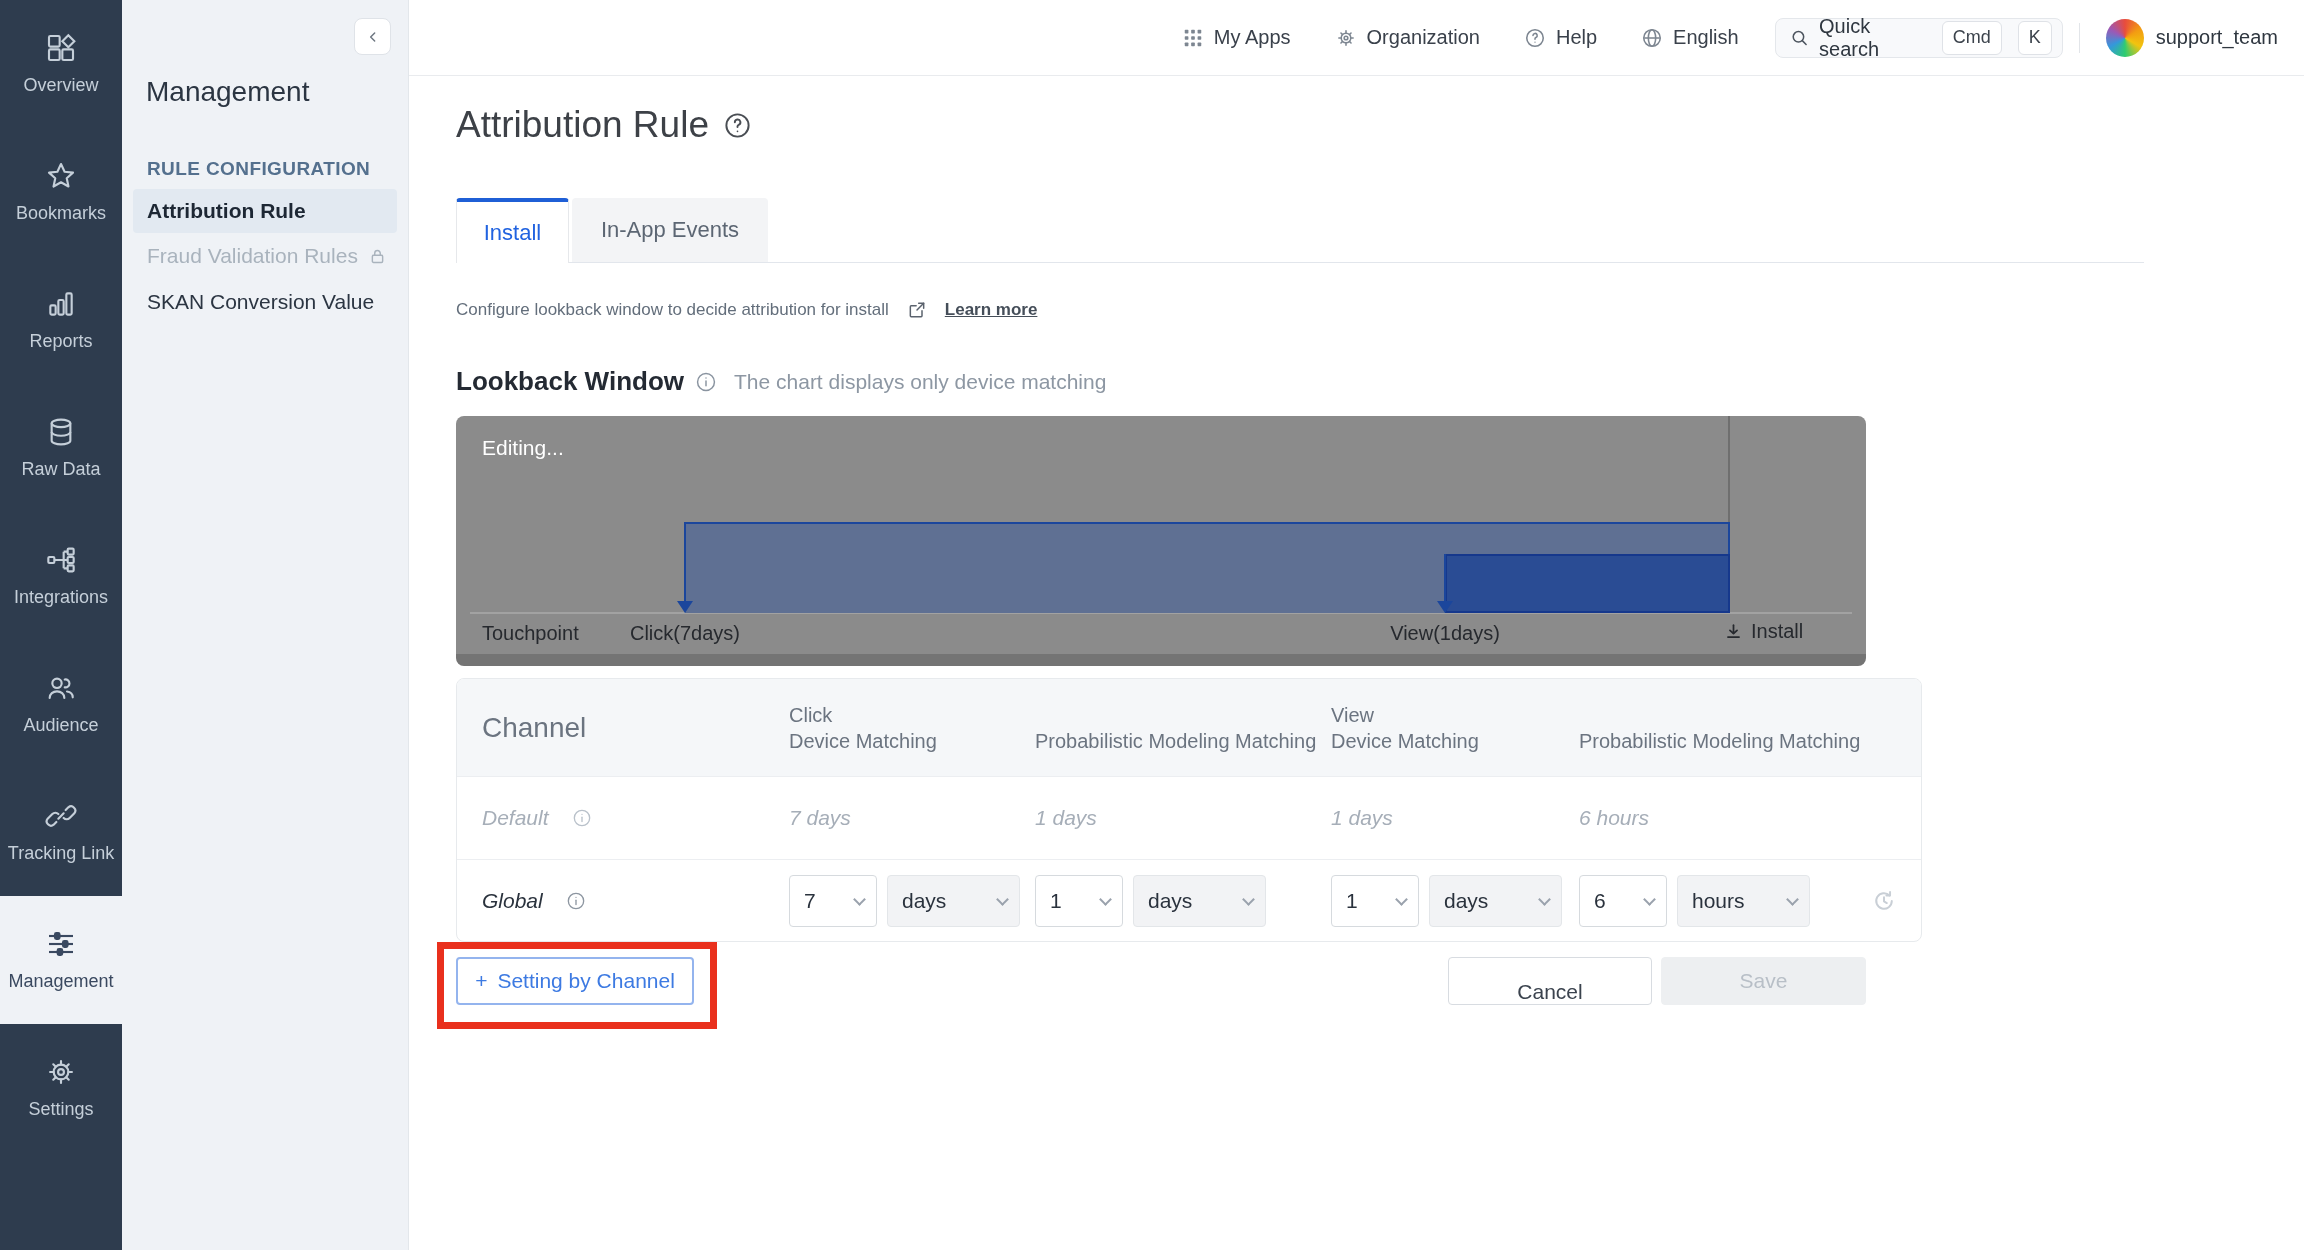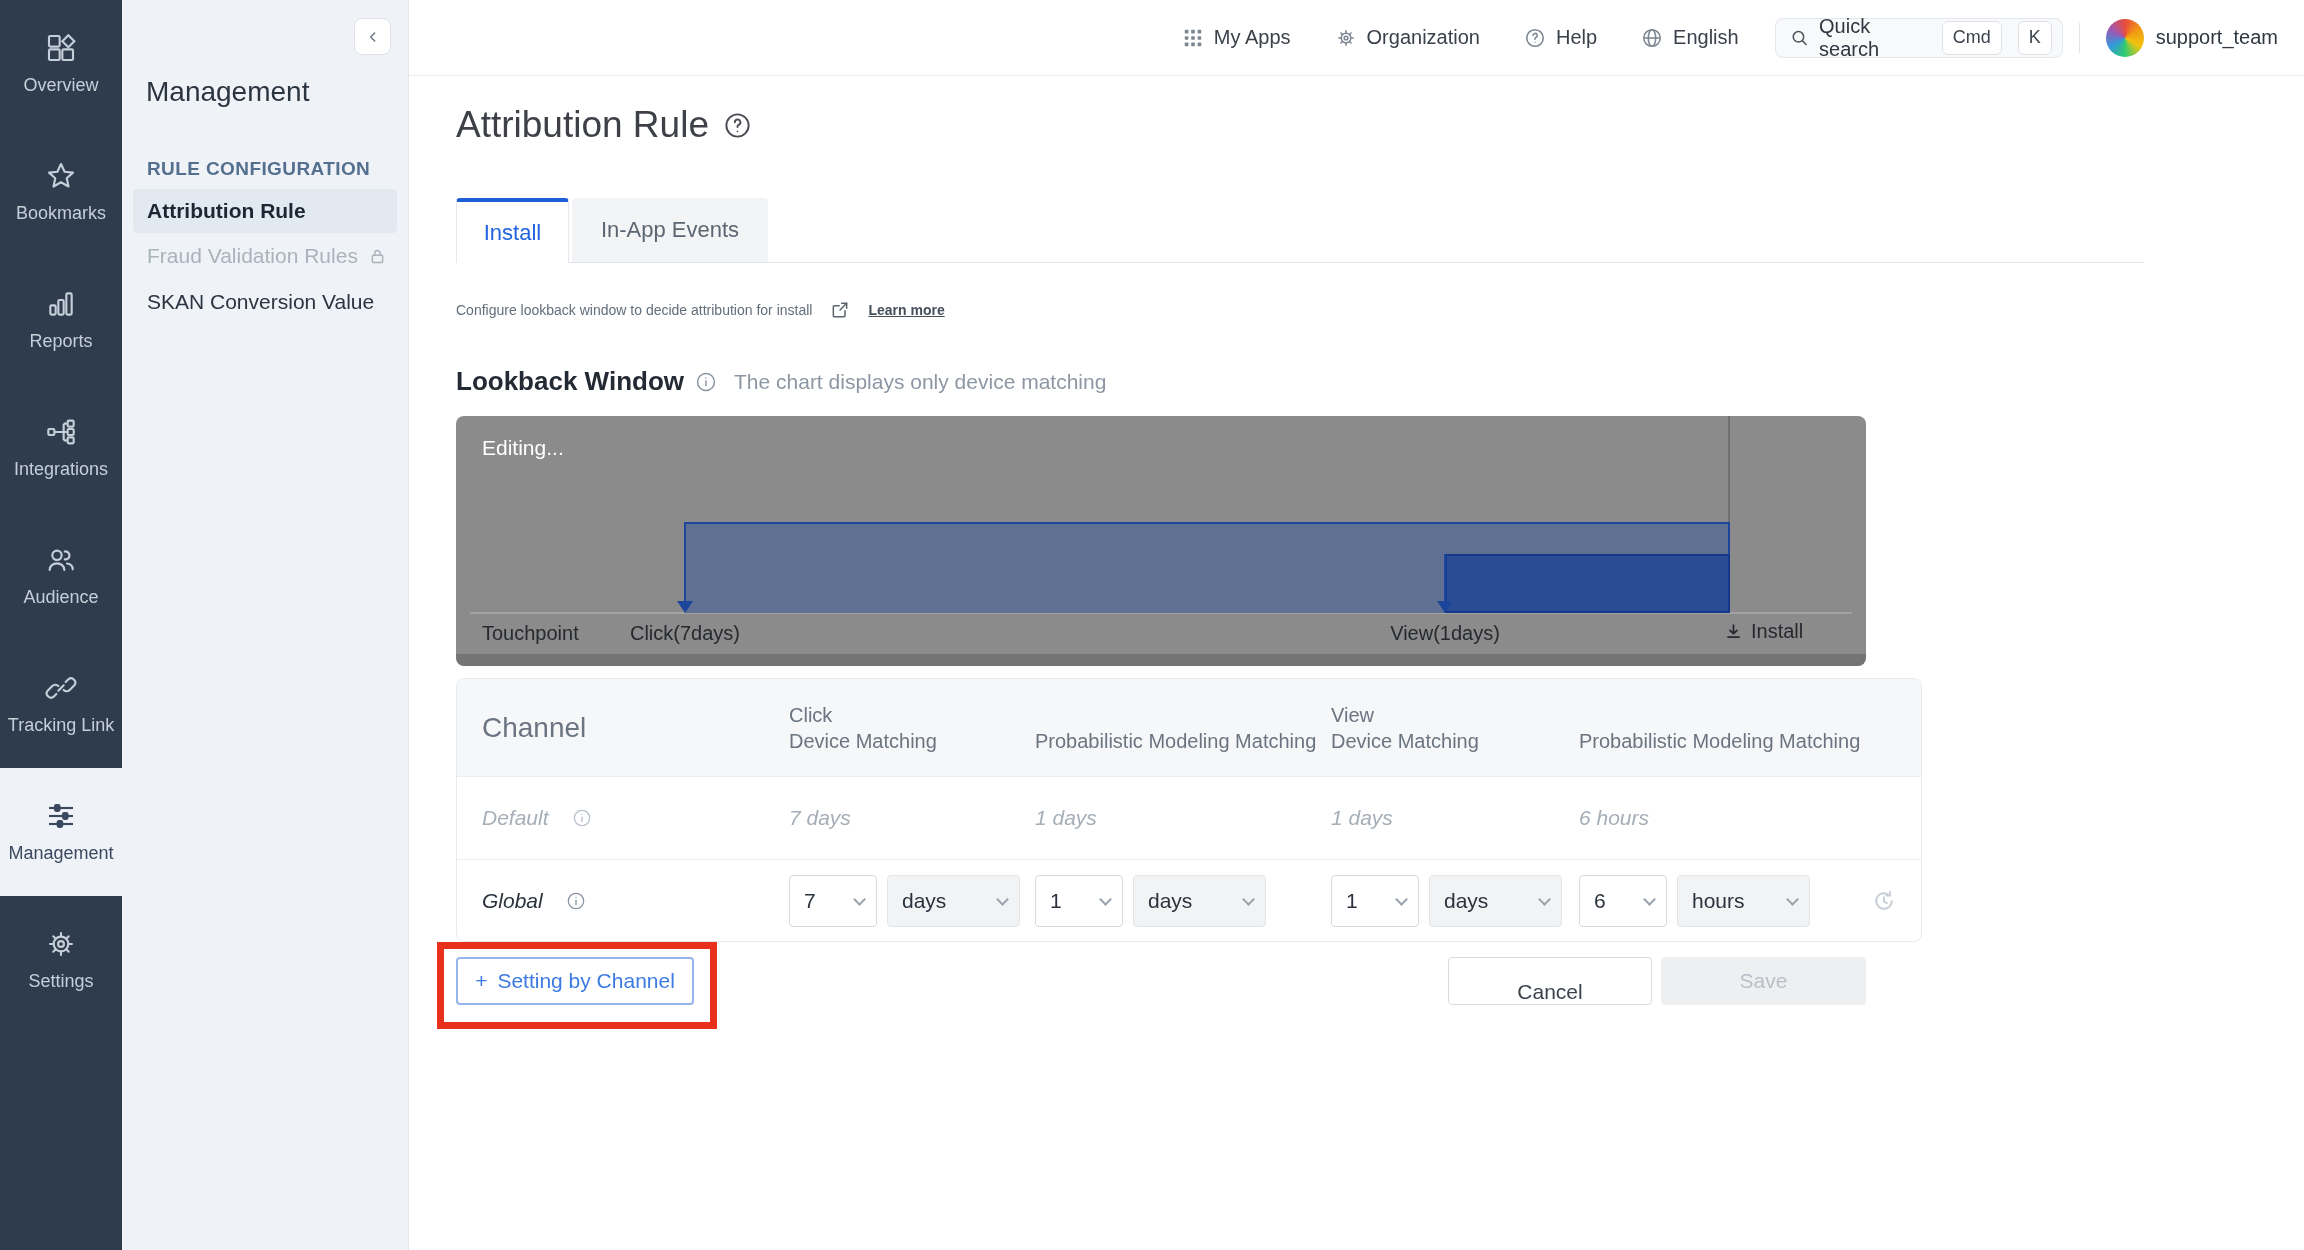--- a/index.html
+++ b/index.html
@@ -44,21 +44,21 @@
 
   .page-title-row { position:absolute; left:47px; top:104px; display:flex; align-items:center; gap:14px; }
   .page-title { font-size:37px; font-weight:500; color:#3d4147; }
   .page-title-row svg { width:29px; height:29px; color:#4a4e54; }
 
   .tabs { position:absolute; left:47px; top:198px; width:1688px; height:65px; border-bottom:1px solid #e2e6ec; display:flex; align-items:flex-start; }
   .tab { display:flex; align-items:center; justify-content:center; font-size:22px; cursor:pointer; border-radius:4px 4px 0 0; }
   .tab.active { width:113px; height:65px; background:#fff; border:1px solid #e6e8eb; border-top:4px solid #1f5fd6; border-bottom:none; color:#2163e0; }
   .tab.inactive { width:196px; height:64px; margin-left:3px; background:#f3f4f6; color:#5c6673; }
 
-  .desc-row { position:absolute; left:47px; top:300px; display:flex; align-items:center; gap:18px; font-size:14px; color:#636e7b; }
+  .desc-row { position:absolute; left:47px; top:300px; display:flex; align-items:center; gap:18px; font-size:17px; color:#636e7b; }
   .desc-row svg { width:20px; height:20px; color:#5b636e; }
   .learn-more { color:#454e59; font-weight:bold; text-decoration:underline; cursor:pointer; }
 
   .lookback-row { position:absolute; left:47px; top:366px; display:flex; align-items:center; gap:11px; }
   .lookback-title { font-size:26px; font-weight:600; color:#242a33; }
   .lookback-row svg { width:22px; height:22px; color:#8a94a0; }
   .lookback-note { font-size:21px; color:#8d97a3; margin-left:6px; }
 
   
   .chart { position:absolute; left:47px; top:416px; width:1410px; height:250px; background:#8b8b8b; border-radius:8px; overflow:hidden; }
@@ -129,20 +129,28 @@
     <div class="nav-item">
       <svg class="ic" viewBox="0 0 24 24" fill="none" stroke="currentColor" stroke-width="1.6">
           <rect x="4" y="13" width="4" height="7" rx="1"></rect>
           <rect x="10" y="9" width="4" height="11" rx="1"></rect>
           <rect x="16" y="4" width="4" height="16" rx="1"></rect>
         </svg>
       <span>Reports</span>
     </div>
     <div class="nav-item">
       <svg class="ic" viewBox="0 0 24 24" fill="none" stroke="currentColor" stroke-width="1.6">
+          <ellipse cx="12" cy="5.5" rx="7" ry="2.8"></ellipse>
+          <path d="M5 5.5v13c0 1.5 3.1 2.8 7 2.8s7-1.3 7-2.8v-13"></path>
+          <path d="M5 12c0 1.5 3.1 2.8 7 2.8s7-1.3 7-2.8"></path>
+        </svg>
+      <span>Raw Data</span>
+    </div>
+    <div class="nav-item">
+      <svg class="ic" viewBox="0 0 24 24" fill="none" stroke="currentColor" stroke-width="1.6">
           <rect x="2.5" y="9.75" width="4.5" height="4.5" rx="0.8"></rect>
           <path d="M7 12h7M14 5.75v12.5M14 5.75h3M14 12h3M14 18.25h3"></path>
           <rect x="17" y="3.5" width="4.5" height="4.5" rx="0.8"></rect>
           <rect x="17" y="9.75" width="4.5" height="4.5" rx="0.8"></rect>
           <rect x="17" y="16" width="4.5" height="4.5" rx="0.8"></rect>
         </svg>
       <span>Integrations</span>
     </div>
     <div class="nav-item">
       <svg class="ic" viewBox="0 0 24 24" fill="none" stroke="currentColor" stroke-width="1.6" stroke-linecap="round">

